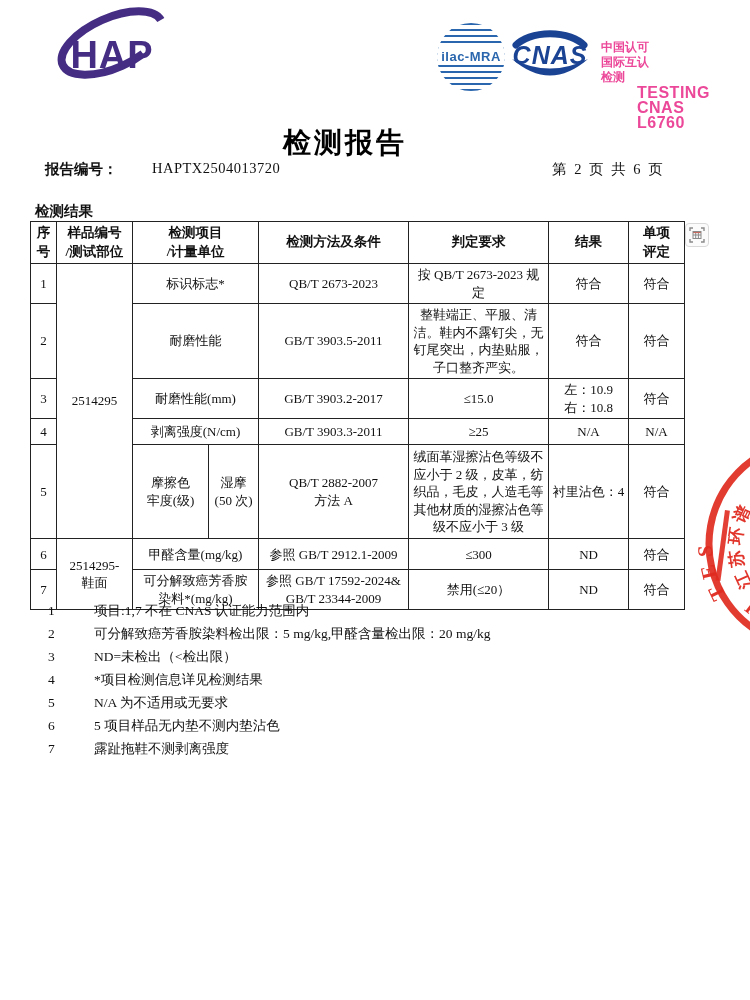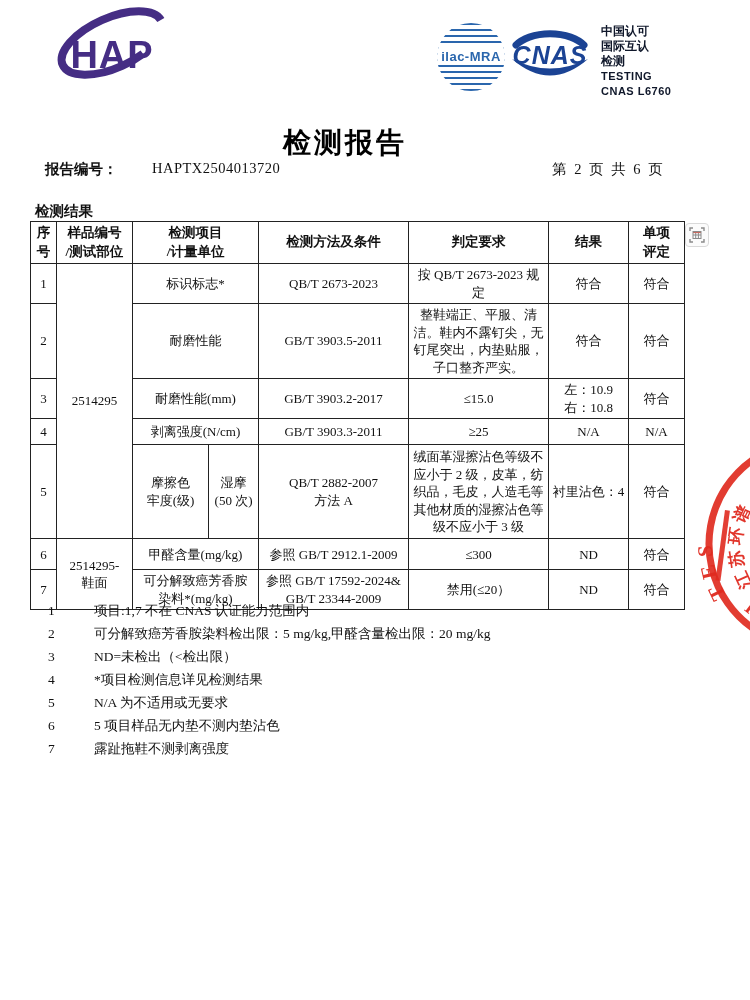--- a/index.html
+++ b/index.html
@@ -29,25 +29,25 @@
   .ilac-band {
     position:absolute; left:-4px; right:-4px; top:24px; height:18px;
     background:#fff; display:flex; align-items:center; justify-content:center;
     font-family:"Liberation Sans",sans-serif;
     font-size:13px; font-weight:bold; color:#2a66ad; letter-spacing:0.5px;
   }
 
   .cnas-logo { position:absolute; left:506px; top:28px; width:88px; height:52px; }
 
   .cert-text {
-    position:absolute; left:601px; top:24px; width:120px;
+    position:absolute; left:601px; top:40px; width:120px;
     font-family:"Liberation Sans",sans-serif;
-    color:#0f172a; font-weight:bold; line-height:15px; font-size:12px;
-  }
-  .cert-text .en { font-size:11px; letter-spacing:0.5px; }
+    color:#ec4899; font-weight:bold; line-height:15px; font-size:12px;
+  }
+  .cert-text .en { font-size:16px; letter-spacing:0.5px;margin-left:36px; }
 
   .report-title {
     position:absolute; left:185px; top:124px; width:320px;
     text-align:center; font-size:28px; font-weight:bold; letter-spacing:3px;
     color:#000;
   }
 
   .report-row { position:absolute; left:0; top:160px; width:750px; height:20px; font-size:14.5px; }
   .report-no-label { position:absolute; left:45px; font-weight:bold; }
   .report-no-value { position:absolute; left:152px; letter-spacing:0.5px; }

